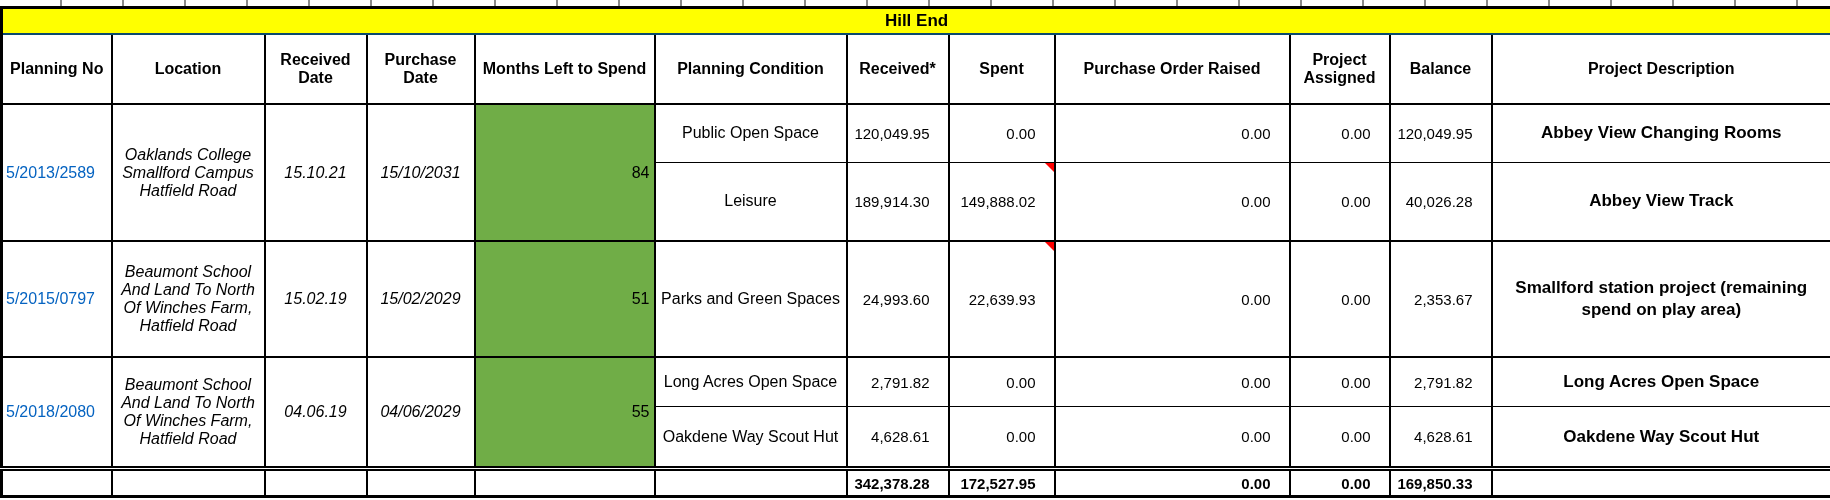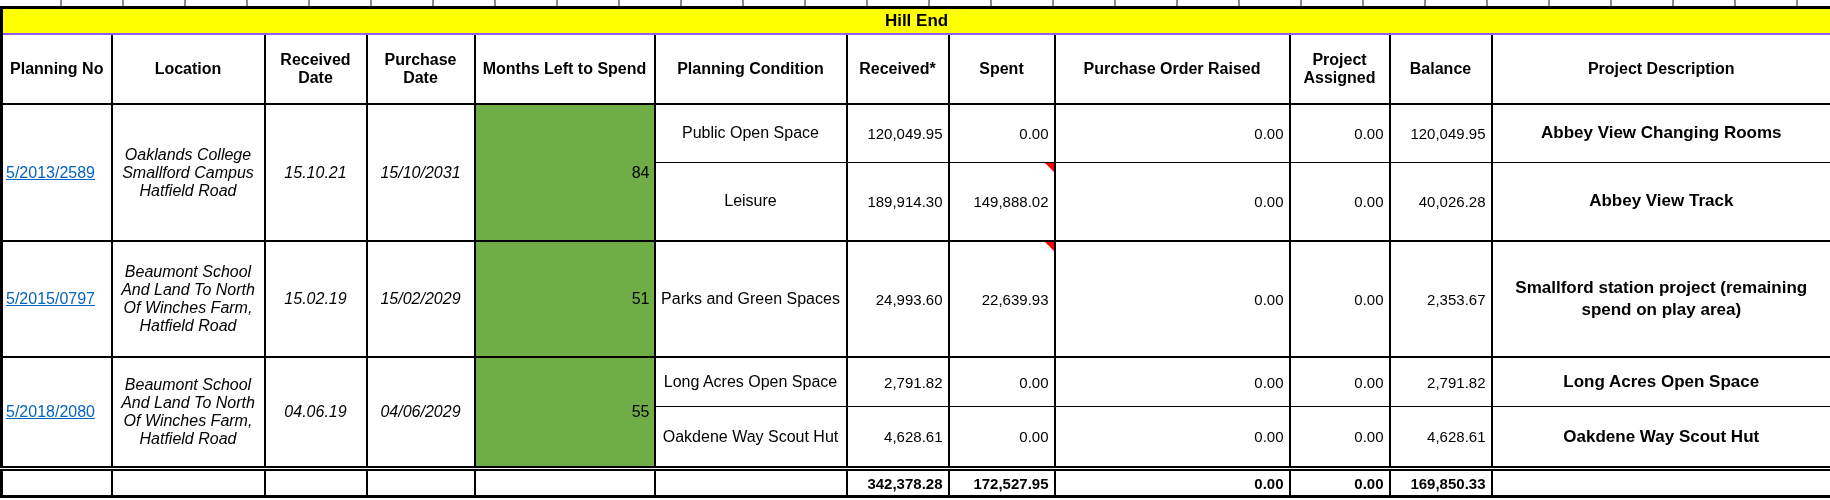--- a/index.html
+++ b/index.html
@@ -27,32 +27,32 @@
     padding:2px 4px;
     vertical-align:middle;
     font-size:15px;
     overflow:hidden;
   }
   tr.title-row td{
     background:var(--title-bg,#FFFF00);
     text-align:center;
     font-weight:bold;
     font-size:17px;
-    border-bottom:2px solid #8b5cf6;
+    border-bottom:2px solid #0c4a6e;
   }
   th{
     text-align:center;
     font-weight:bold;
     font-size:16px;
     background:#fff;
   }
   td.cellc{text-align:center;font-size:16px;font-style:italic;}
-  td.num{text-align:right;font-size:15px;padding-right:5px;position:relative;}
+  td.num{text-align:right;font-size:15px;padding-right:18px;position:relative;}
   td.link-cell{text-align:left;padding-left:3px;font-size:16px;}
-  a.plink{color:var(--link-color,#0563C1);text-decoration:underline;cursor:pointer;}
+  a.plink{color:var(--link-color,#0563C1);cursor:pointer;}
   td.months{
     background:var(--months-bg,#70AD47);
     text-align:right;font-size:16px;
   }
   td.desc{
     text-align:center;font-weight:bold;font-size:17px;
     padding:13px 14px;line-height:1.3;
   }
   td.cond{text-align:center;font-size:16px;margin-top:8px;}
   

